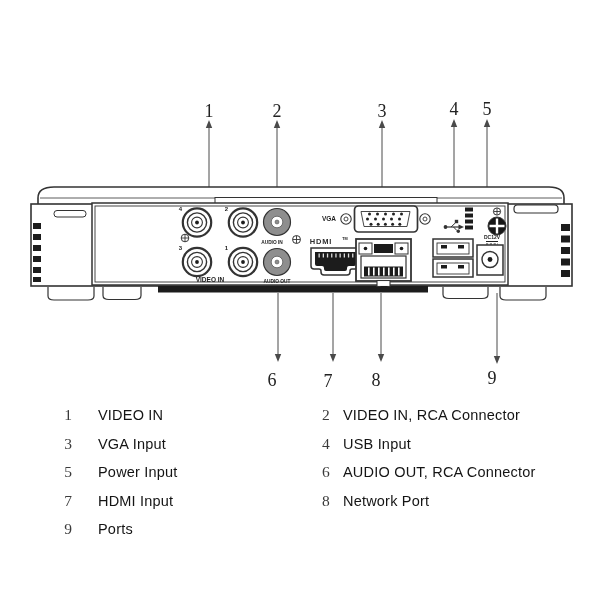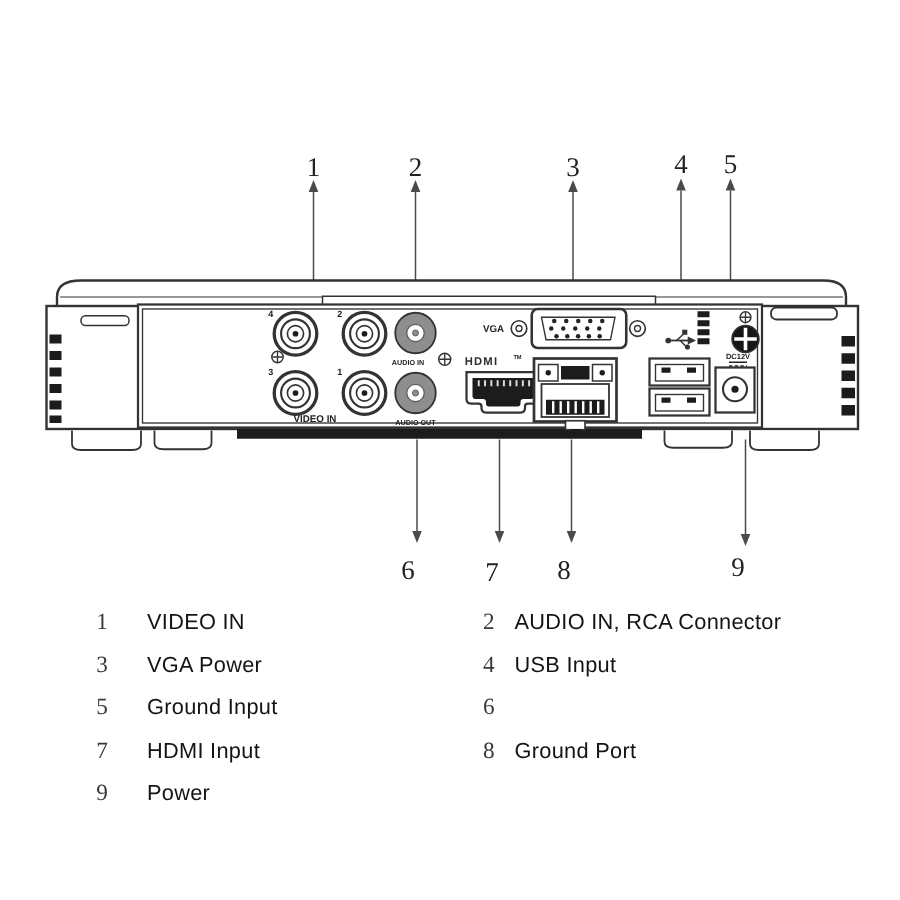--- a/index.html
+++ b/index.html
@@ -299,53 +299,54 @@
 </svg>
 
 <div class="legend">
   <div class="lrow">
     <div class="lcell c1">
       <span class="lnum">1</span>
       <span class="llab">VIDEO IN</span>
     </div>
     <div class="lcell c2">
       <span class="lnum">2</span>
-      <span class="llab">AUDIO IN, RCA Connector</span>
+      <span class="llab">VIDEO IN, RCA Connector</span>
     </div>
   </div>
   <div class="lrow">
     <div class="lcell c1">
       <span class="lnum">3</span>
-      <span class="llab">VGA Power</span>
+      <span class="llab">VGA Input</span>
     </div>
     <div class="lcell c2">
       <span class="lnum">4</span>
       <span class="llab">USB Input</span>
     </div>
   </div>
   <div class="lrow">
     <div class="lcell c1">
       <span class="lnum">5</span>
-      <span class="llab">Ground Input</span>
+      <span class="llab">Power Input</span>
     </div>
     <div class="lcell c2">
       <span class="lnum">6</span>
+      <span class="llab">AUDIO OUT, RCA Connector</span>
     </div>
   </div>
   <div class="lrow">
     <div class="lcell c1">
       <span class="lnum">7</span>
       <span class="llab">HDMI Input</span>
     </div>
     <div class="lcell c2">
       <span class="lnum">8</span>
-      <span class="llab">Ground Port</span>
+      <span class="llab">Network Port</span>
     </div>
   </div>
   <div class="lrow">
     <div class="lcell c1">
       <span class="lnum">9</span>
-      <span class="llab">Power</span>
+      <span class="llab">Ports</span>
     </div>
   </div>
 </div>
 
 </div>
 
 </body></html>

